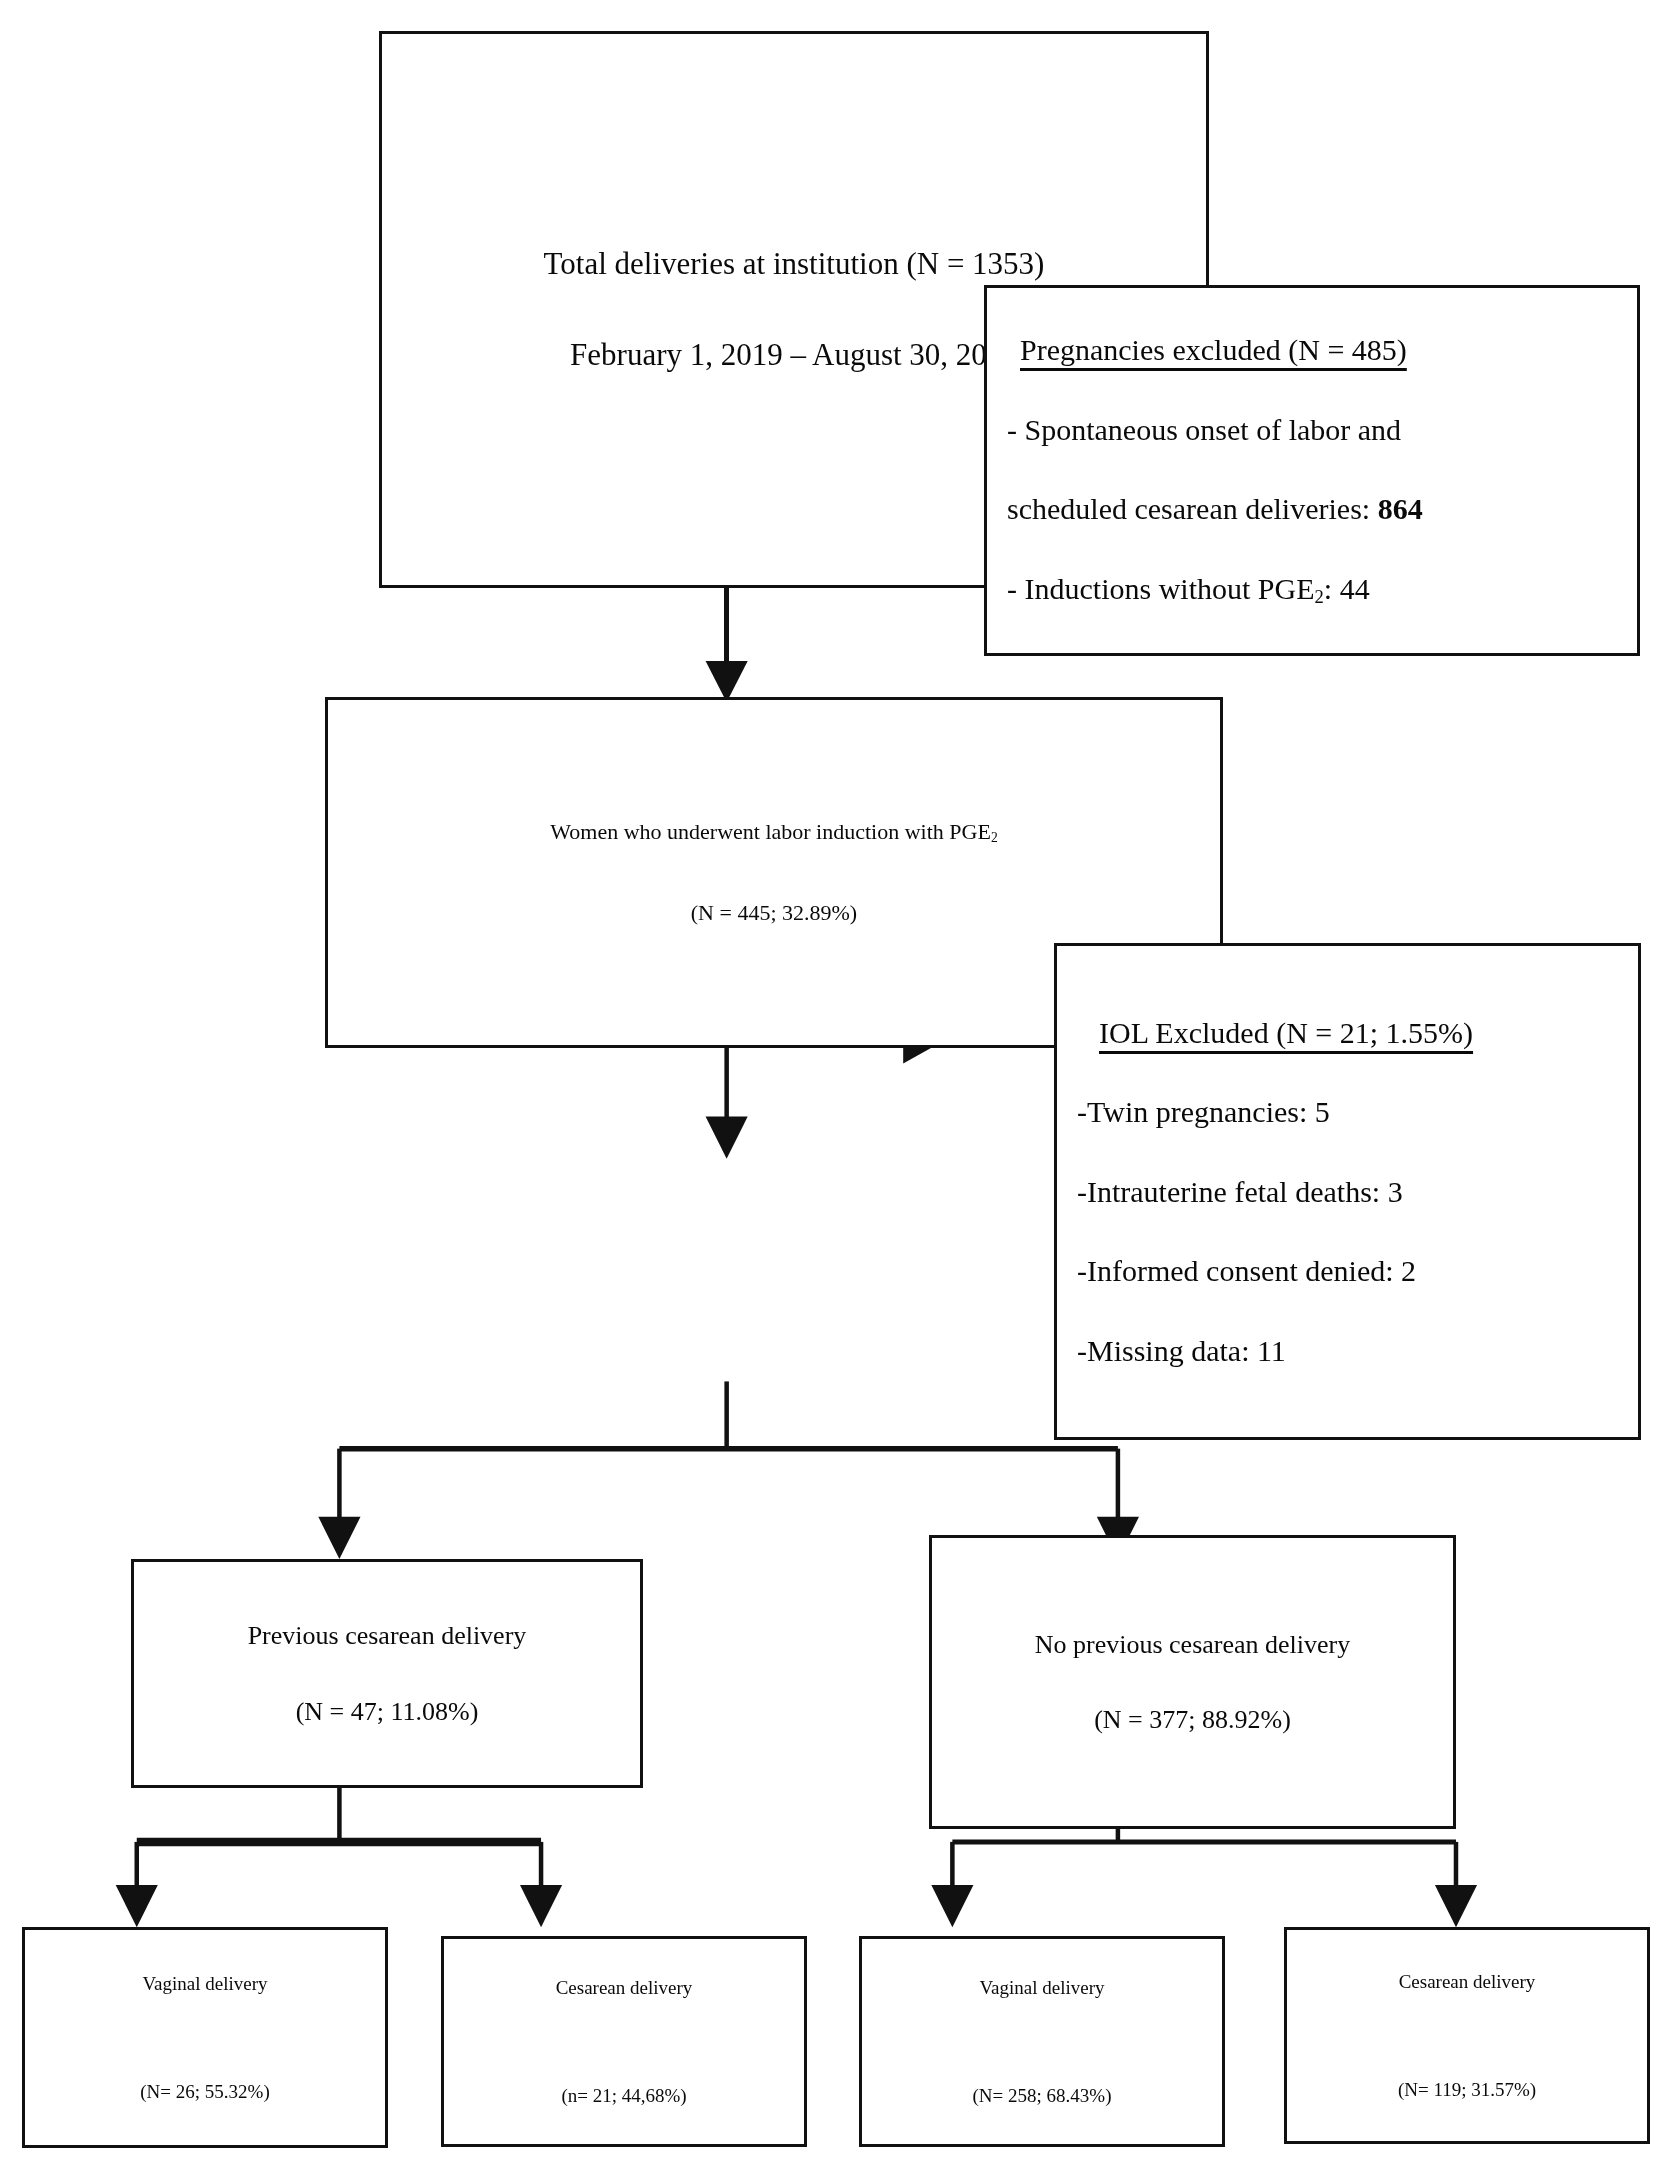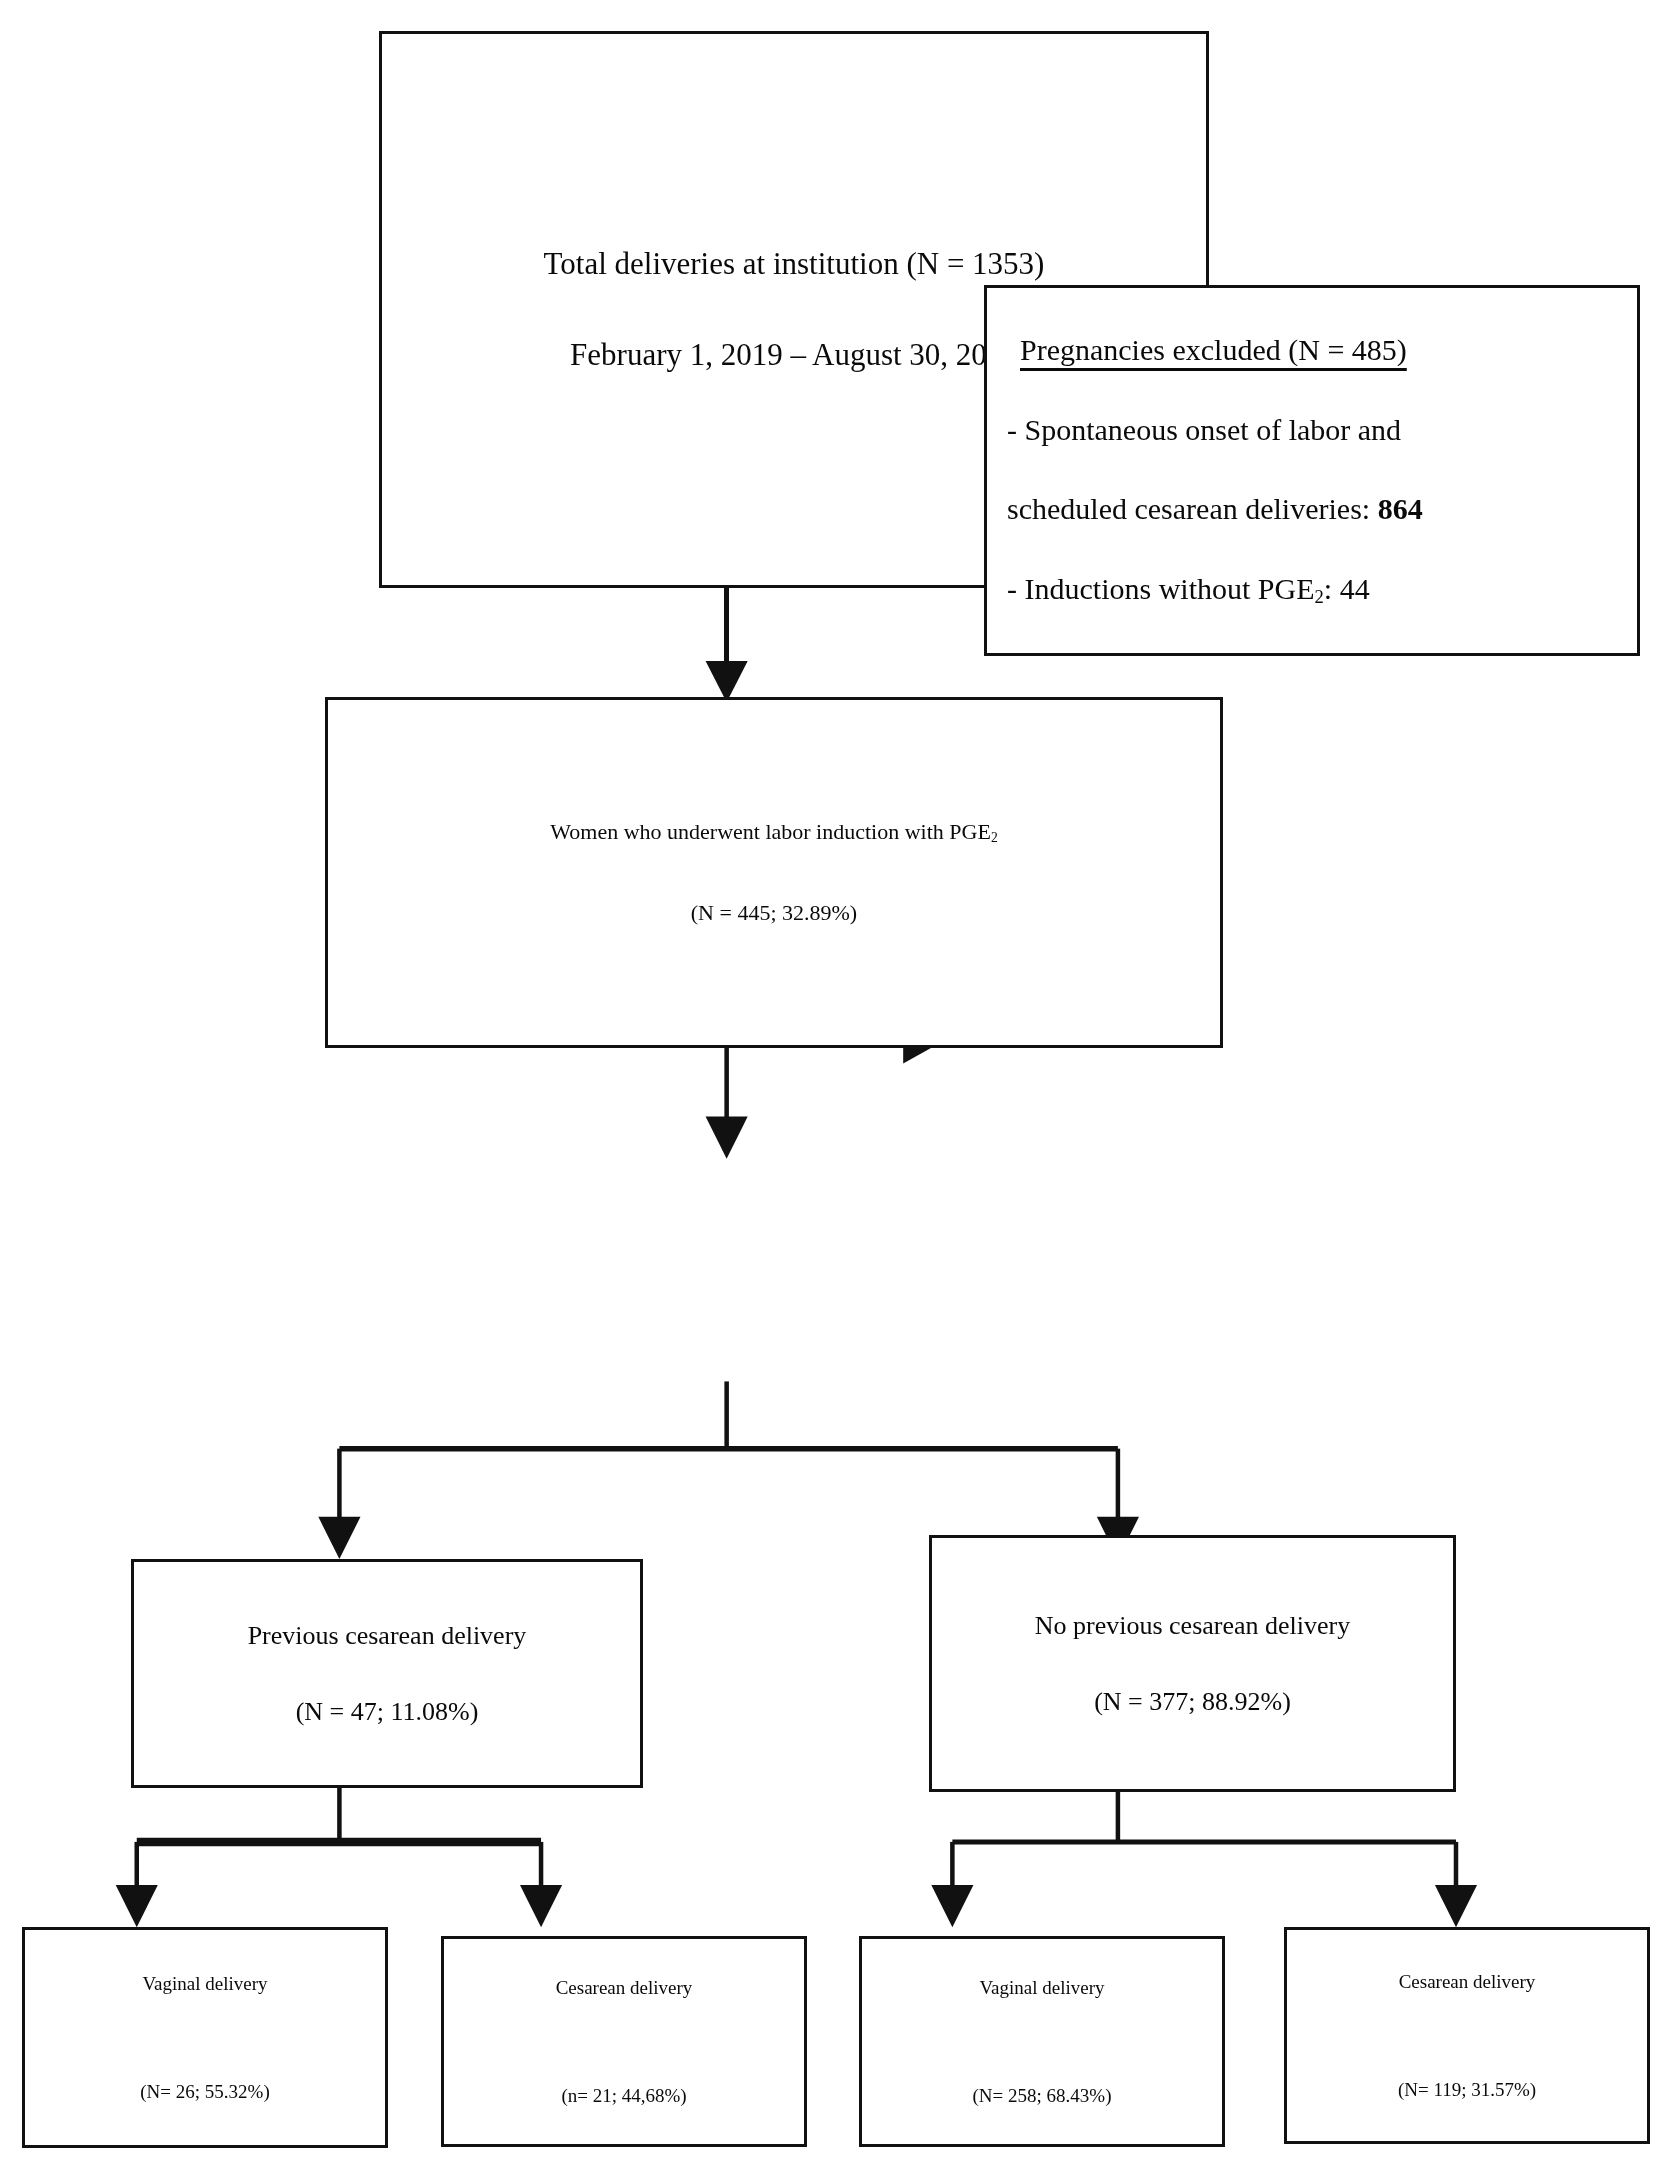--- a/index.html
+++ b/index.html
@@ -132,29 +132,40 @@
     <div class="gap-md"></div>
     <span class="line pad-left-sm"><span>- Inductions without PGE</span><sub>2</sub><span>: 44</span></span>
   </div>
 
   <div class="node center t-mid" style="left:325px; top:697px; width:898px; height:351px; padding:0 15px;">
     <span class="line"><span>Women who underwent labor induction with PGE</span><sub>2</sub></span>
     <div class="gap-lg"></div>
     <span class="line">(N = 445; 32.89%)</span>
   </div>
 
+  <div class="node left t-iolx" style="left:1054px; top:943px; width:587px; height:497px;">
+    <span class="line u" style="padding-left:42px;">IOL Excluded (N = 21; 1.55%)</span>
+    <div class="gap-md"></div>
+    <span class="line pad-left-sm">-Twin pregnancies: 5</span>
+    <div class="gap-md"></div>
+    <span class="line pad-left-sm">-Intrauterine fetal deaths: 3</span>
+    <div class="gap-md"></div>
+    <span class="line pad-left-sm">-Informed consent denied: 2</span>
+    <div class="gap-md"></div>
+    <span class="line pad-left-sm">-Missing data: 11</span>
+  </div>
 
 
   <div class="node center t-split" style="left:131px; top:1559px; width:512px; height:229px; padding:0 12px;">
     <span class="line">Previous cesarean delivery</span>
     <div class="gap-md"></div>
     <span class="line">(N = 47; 11.08%)</span>
   </div>
 
-  <div class="node center t-split" style="left:929px; top:1535px; width:527px; height:257px; padding:0 12px;">
+  <div class="node center t-split" style="left:929px; top:1535px; width:527px; height:294px; padding:0 12px;">
     <span class="line">No previous cesarean delivery</span>
     <div class="gap-md"></div>
     <span class="line">(N = 377; 88.92%)</span>
   </div>
 
   <div class="node center t-leaf" style="left:22px; top:1927px; width:366px; height:221px; padding:0 9px;">
     <span class="line">Vaginal delivery</span>
     <div class="gap-sm"></div>
     <span class="line">(N= 26; 55.32%)</span>
   </div>

